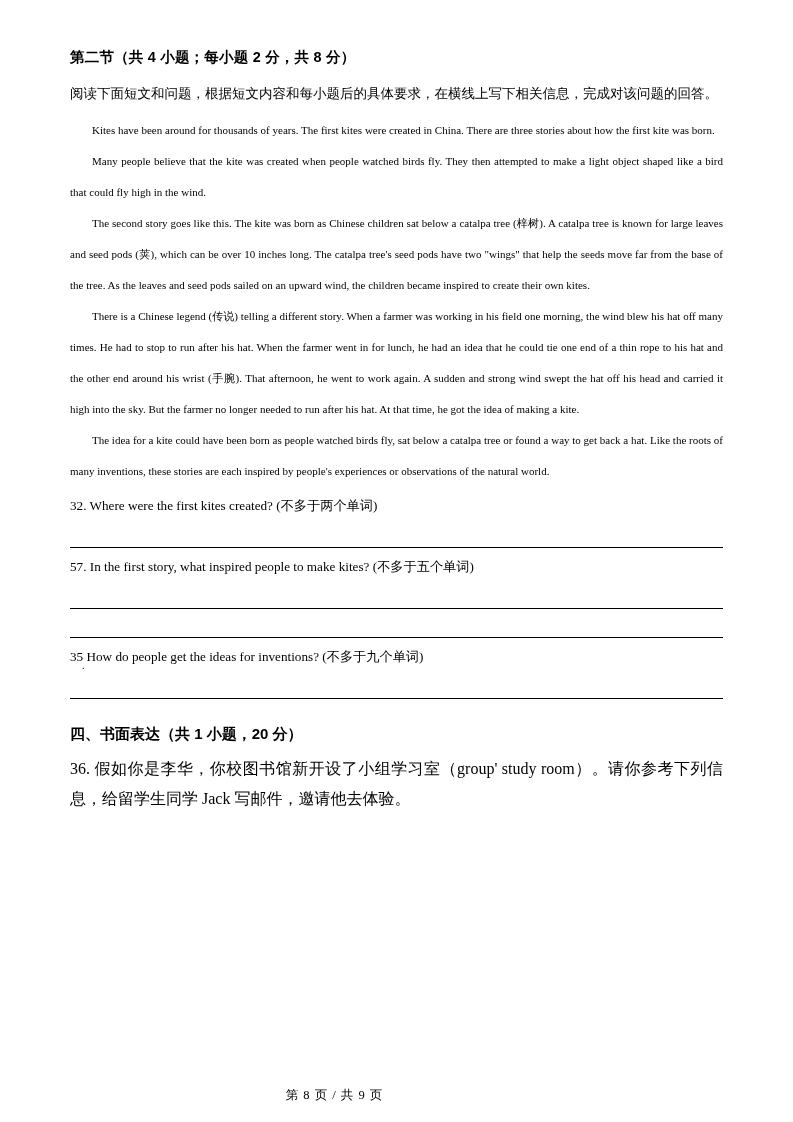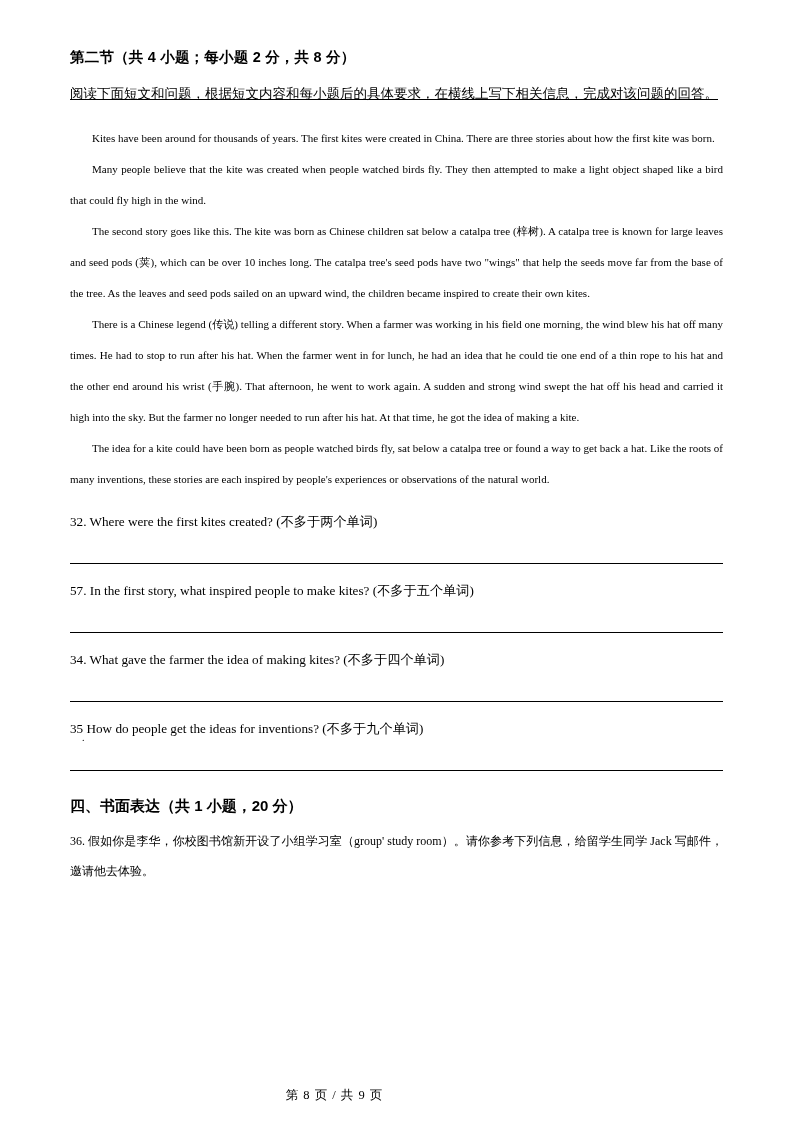--- a/index.html
+++ b/index.html
@@ -26,56 +26,55 @@
     font-family: "Liberation Sans", sans-serif;
     font-weight: bold;
     font-size: 14.5px;
     letter-spacing: 0.2px;
     margin: 0 0 12px 0;
   }
   .instruction {
     font-size: 13.5px;
     line-height: 30px;
     text-align: justify;
-    margin: 0 0 14px 0;
-    text-decoration: underline;
+    margin: 0 0 6px 0;
   }
   .passage-title {
     text-align: center;
     font-weight: bold;
     font-size: 13.5px;
     margin: 8px 0 8px 0;
     font-family: "Liberation Serif", serif;
   }
   .para {
     font-size: 11px;
     line-height: 31px;
     text-align: justify;
     text-indent: 2em;
     margin: 0;
   }
   .question {
     font-size: 13.2px;
     line-height: 26px;
-    margin: 14px 0 0 0;
+    margin: 6px 0 0 0;
   }
   .answer-line {
     border-bottom: 1px solid #000;
     height: 26px;
     margin: 2px 0 0 0;
     width: 100%;
   }
   .big-heading {
     font-family: "Liberation Sans", sans-serif;
     font-weight: bold;
     font-size: 15px;
     margin: 26px 0 10px 0;
   }
   .writing-prompt {
-    font-size: 12px;
+    font-size: 16px;
     line-height: 30px;
     text-align: justify;
     margin: 0;
   }
   .footer {
     position: absolute;
     left: 0;
     bottom: 18px;
     width: 669px;
     text-align: center;
@@ -109,21 +108,20 @@
   <p class="para">The second story goes like this. The kite was born as Chinese children sat below a catalpa tree (梓树). A catalpa tree is known for large leaves and seed pods (荚), which can be over 10 inches long. The catalpa tree's seed pods have two "wings" that help the seeds move far from the base of the tree. As the leaves and seed pods sailed on an upward wind, the children became inspired to create their own kites.</p>
   <p class="para">There is a Chinese legend (传说) telling a different story. When a farmer was working in his field one morning, the wind blew his hat off many times. He had to stop to run after his hat. When the farmer went in for lunch, he had an idea that he could tie one end of a thin rope to his hat and the other end around his wrist (手腕). That afternoon, he went to work again. A sudden and strong wind swept the hat off his head and carried it high into the sky. But the farmer no longer needed to run after his hat. At that time, he got the idea of making a kite.</p>
   <p class="para">The idea for a kite could have been born as people watched birds fly, sat below a catalpa tree or found a way to get back a hat. Like the roots of many inventions, these stories are each inspired by people's experiences or observations of the natural world.</p>
 
   <div class="question">32. Where were the first kites created? (不多于两个单词)</div>
   <div class="answer-line"></div>
 
   <div class="question">57. In the first story, what inspired people to make kites? (不多于五个单词)</div>
   <div class="answer-line"></div>
 
-  <div class="question">34. What gave the farmer the idea of making kites? (不多于四个单词)</div>
   <div class="answer-line"></div>
 
   <div class="question q35">
     <span>35  How do people get the ideas for inventions? (不多于九个单词)</span>
     <span class="dot">.</span>
   </div>
   <div class="answer-line"></div>
 
   <div class="big-heading">四、书面表达（共 1 小题，20 分）</div>
 

